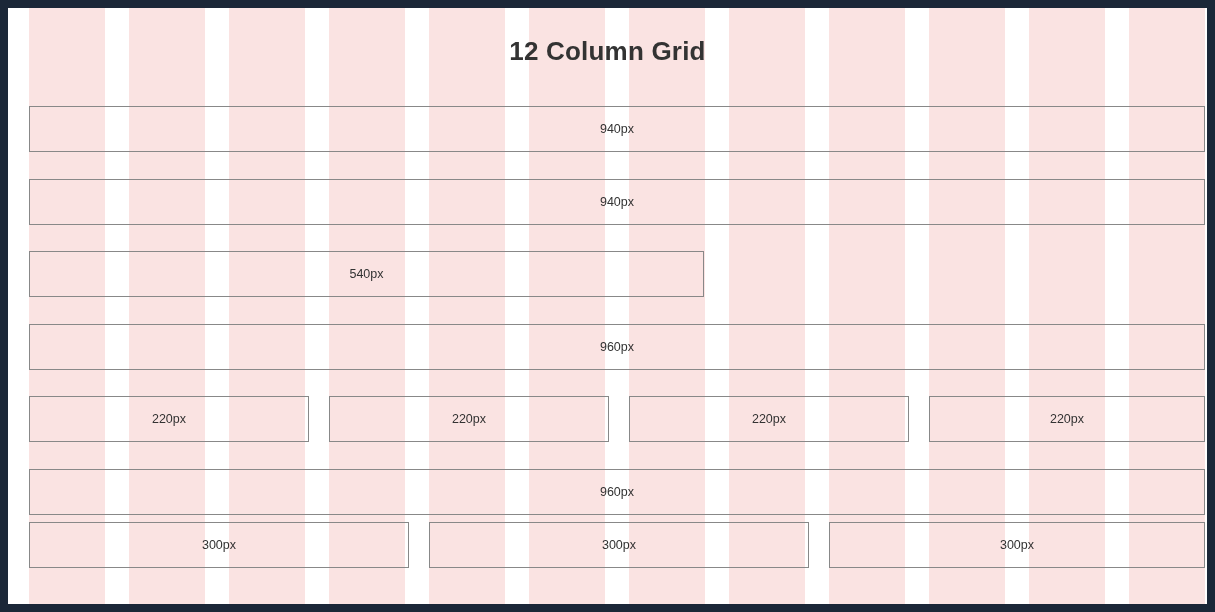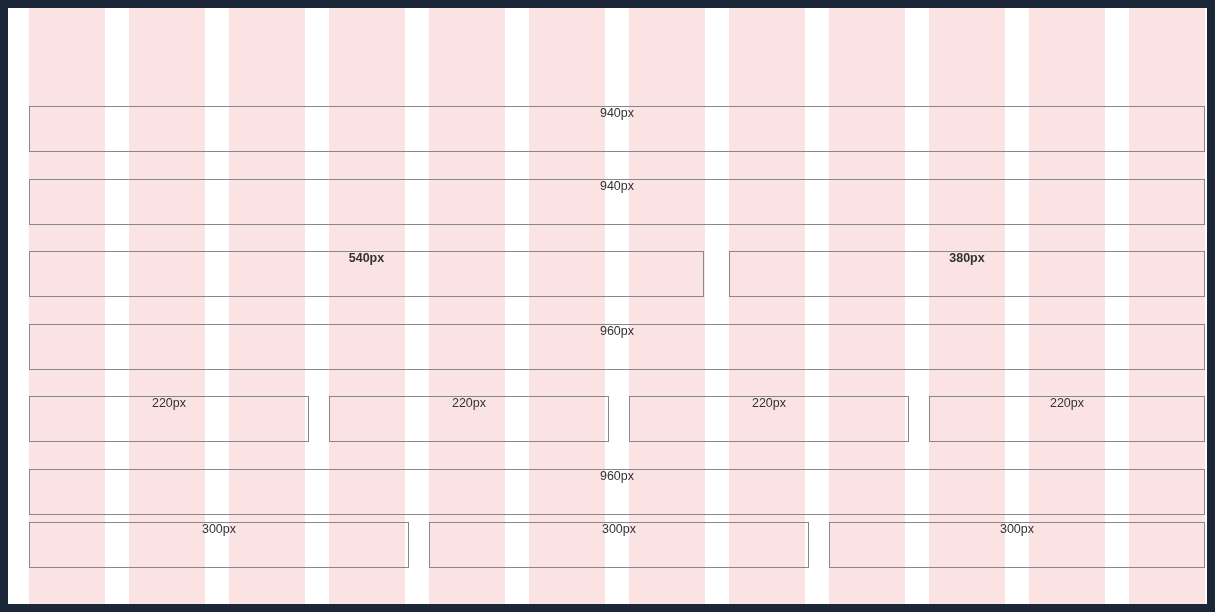--- a/index.html
+++ b/index.html
@@ -81,32 +81,33 @@
     height: 46px;
   }
   .grid-box {
     position: absolute;
     top: 0;
     height: 46px;
     box-sizing: border-box;
     border: 1px solid #888888;
     background: transparent;
     display: flex;
+    align-items: center;
     justify-content: center;
   }
   .box-label {
     font-size: 12.5px;
     color: #333333;
     line-height: 1;
   }
 
   
   .row-1 { top: 98px; }
   .row-2 { top: 171px; }
-  .row-3 { top: 243px; font-weight: bold; }
+  .row-3 { top: 243px; }
   .row-4 { top: 316px; }
   .row-5 { top: 388px; }
   .row-6 { top: 461px; }
   .row-7 { top: 514px; }
 </style>
 </head>
 <body>
 
 <div id="page-frame">
   <div id="canvas">
@@ -119,38 +120,36 @@
         <div class="grid-column" style="background: rgb(250, 227, 226);"></div>
         <div class="grid-column" style="background: rgb(250, 227, 226);"></div>
         <div class="grid-column" style="background: rgb(250, 227, 226);"></div>
         <div class="grid-column" style="background: rgb(250, 227, 226);"></div>
         <div class="grid-column" style="background: rgb(250, 227, 226);"></div>
         <div class="grid-column" style="background: rgb(250, 227, 226);"></div>
         <div class="grid-column" style="background: rgb(250, 227, 226);"></div>
         <div class="grid-column" style="background: rgb(250, 227, 226);"></div>
       </div>
 
+    <div id="page-title">12 Column Grid</div>
 
     <div id="rows">
         <div class="grid-row row-1">
           <div class="grid-box" style="left: 8px; width: 1176px; border-color: rgb(136, 136, 136);">
             <span class="box-label" style="color: rgb(51, 51, 51);">940px</span>
           </div>
         </div>
         <div class="grid-row row-2">
           <div class="grid-box" style="left: 8px; width: 1176px; border-color: rgb(136, 136, 136);">
             <span class="box-label" style="color: rgb(51, 51, 51);">940px</span>
           </div>
         </div>
         <div class="grid-row row-3">
           <div class="grid-box" style="left: 8px; width: 675px; border-color: rgb(136, 136, 136);">
             <span class="box-label" style="color: rgb(51, 51, 51);">540px</span>
-          </div>
-          <div class="grid-box" style="left: 708px; width: 476px; border-color: rgb(136, 136, 136);">
-            <span class="box-label" style="color: rgb(51, 51, 51);">380px</span>
           </div>
         </div>
         <div class="grid-row row-4">
           <div class="grid-box" style="left: 8px; width: 1176px; border-color: rgb(136, 136, 136);">
             <span class="box-label" style="color: rgb(51, 51, 51);">960px</span>
           </div>
         </div>
         <div class="grid-row row-5">
           <div class="grid-box" style="left: 8px; width: 280px; border-color: rgb(136, 136, 136);">
             <span class="box-label" style="color: rgb(51, 51, 51);">220px</span>

